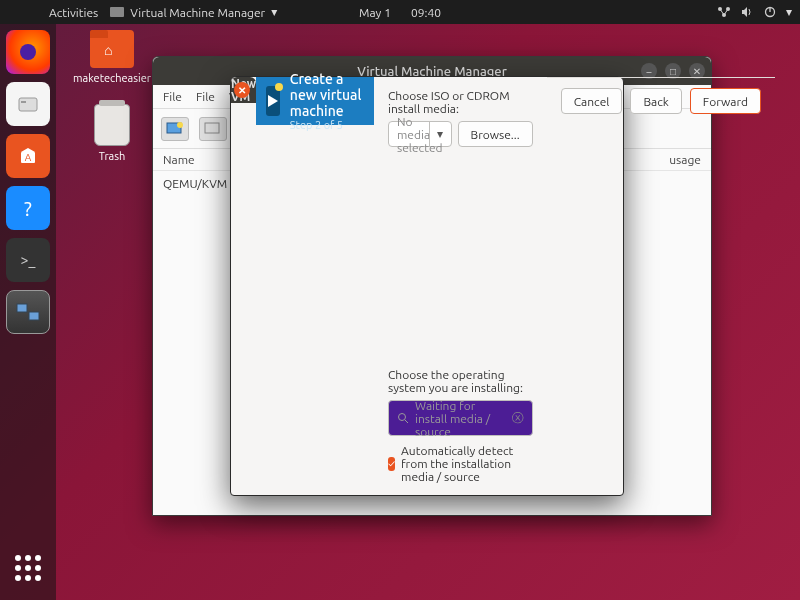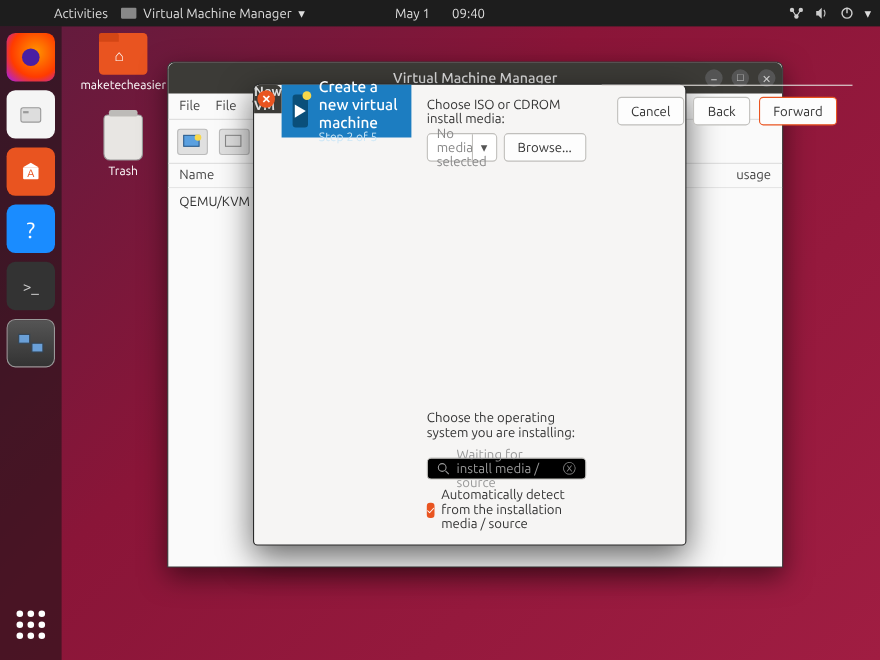--- a/index.html
+++ b/index.html
@@ -53,21 +53,21 @@
     .newvm-header-icon .play { width:0; height:0; border-left:10px solid #fff; border-top:6px solid transparent; border-bottom:6px solid transparent; }
     .newvm-header-icon .dot { position:absolute; top:-3px; right:-3px; width:8px; height:8px; background:#f7d84b; border-radius:50%; }
     .newvm-header-text .h1 { font-size:14px; font-weight:500; }
     .newvm-header-text .h2 { font-size:11px; color:#cde7f7; }
     .newvm-body { flex:1; padding:12px 14px; font-size:12px; color:#333; display:flex; flex-direction:column; }
     .media-row { display:flex; gap:6px; margin-top:6px;align-items:flex-end; }
     .combo { flex:1; height:26px; border:1px solid #c0bfbc; border-radius:4px; background:#fff; display:flex; align-items:center; padding:0 8px; color:#888; font-size:12px; position:relative; }
     .combo-drop { width:22px; border-left:1px solid #c0bfbc; height:100%; display:flex; align-items:center; justify-content:center; position:absolute; right:0; top:0; color:#555; }
     .btn { height:26px; padding:0 12px; border:1px solid #c0bfbc; border-radius:4px; background:#fdfdfd; font-size:12px; color:#333; display:flex; align-items:center; cursor:pointer; }
     .os-section { margin-top:auto; }
-    .search-box { height:20px; border:1px solid #c0bfbc; border-radius:4px; background:#000000; display:flex; align-items:center; padding:0 8px; color:#999; font-size:12px; gap:6px; margin-top:16px; }
+    .search-box { height:36px; border:1px solid #c0bfbc; border-radius:4px; background:#4c1d95; display:flex; align-items:center; padding:0 8px; color:#999; font-size:12px; gap:6px; margin-top:6px; }
     .search-box .clear { margin-left:auto; color:#888; }
     .check-row { display:flex; align-items:center; gap:6px; margin-top:8px; font-size:12px; color:#333; }
     .checkbox { width:14px; height:14px; background:#e95420; border-radius:3px; display:flex; align-items:center; justify-content:center; color:#fff; font-size:10px; }
     .newvm-footer { display:flex; justify-content:flex-end; gap:8px; padding:10px 14px; border-top:1px solid #e0ddda; }
     .btn-forward { border:1px solid #e95420; color:#333; }
     
     svg { display:block; }
   </style>
 </head>
 <body>

